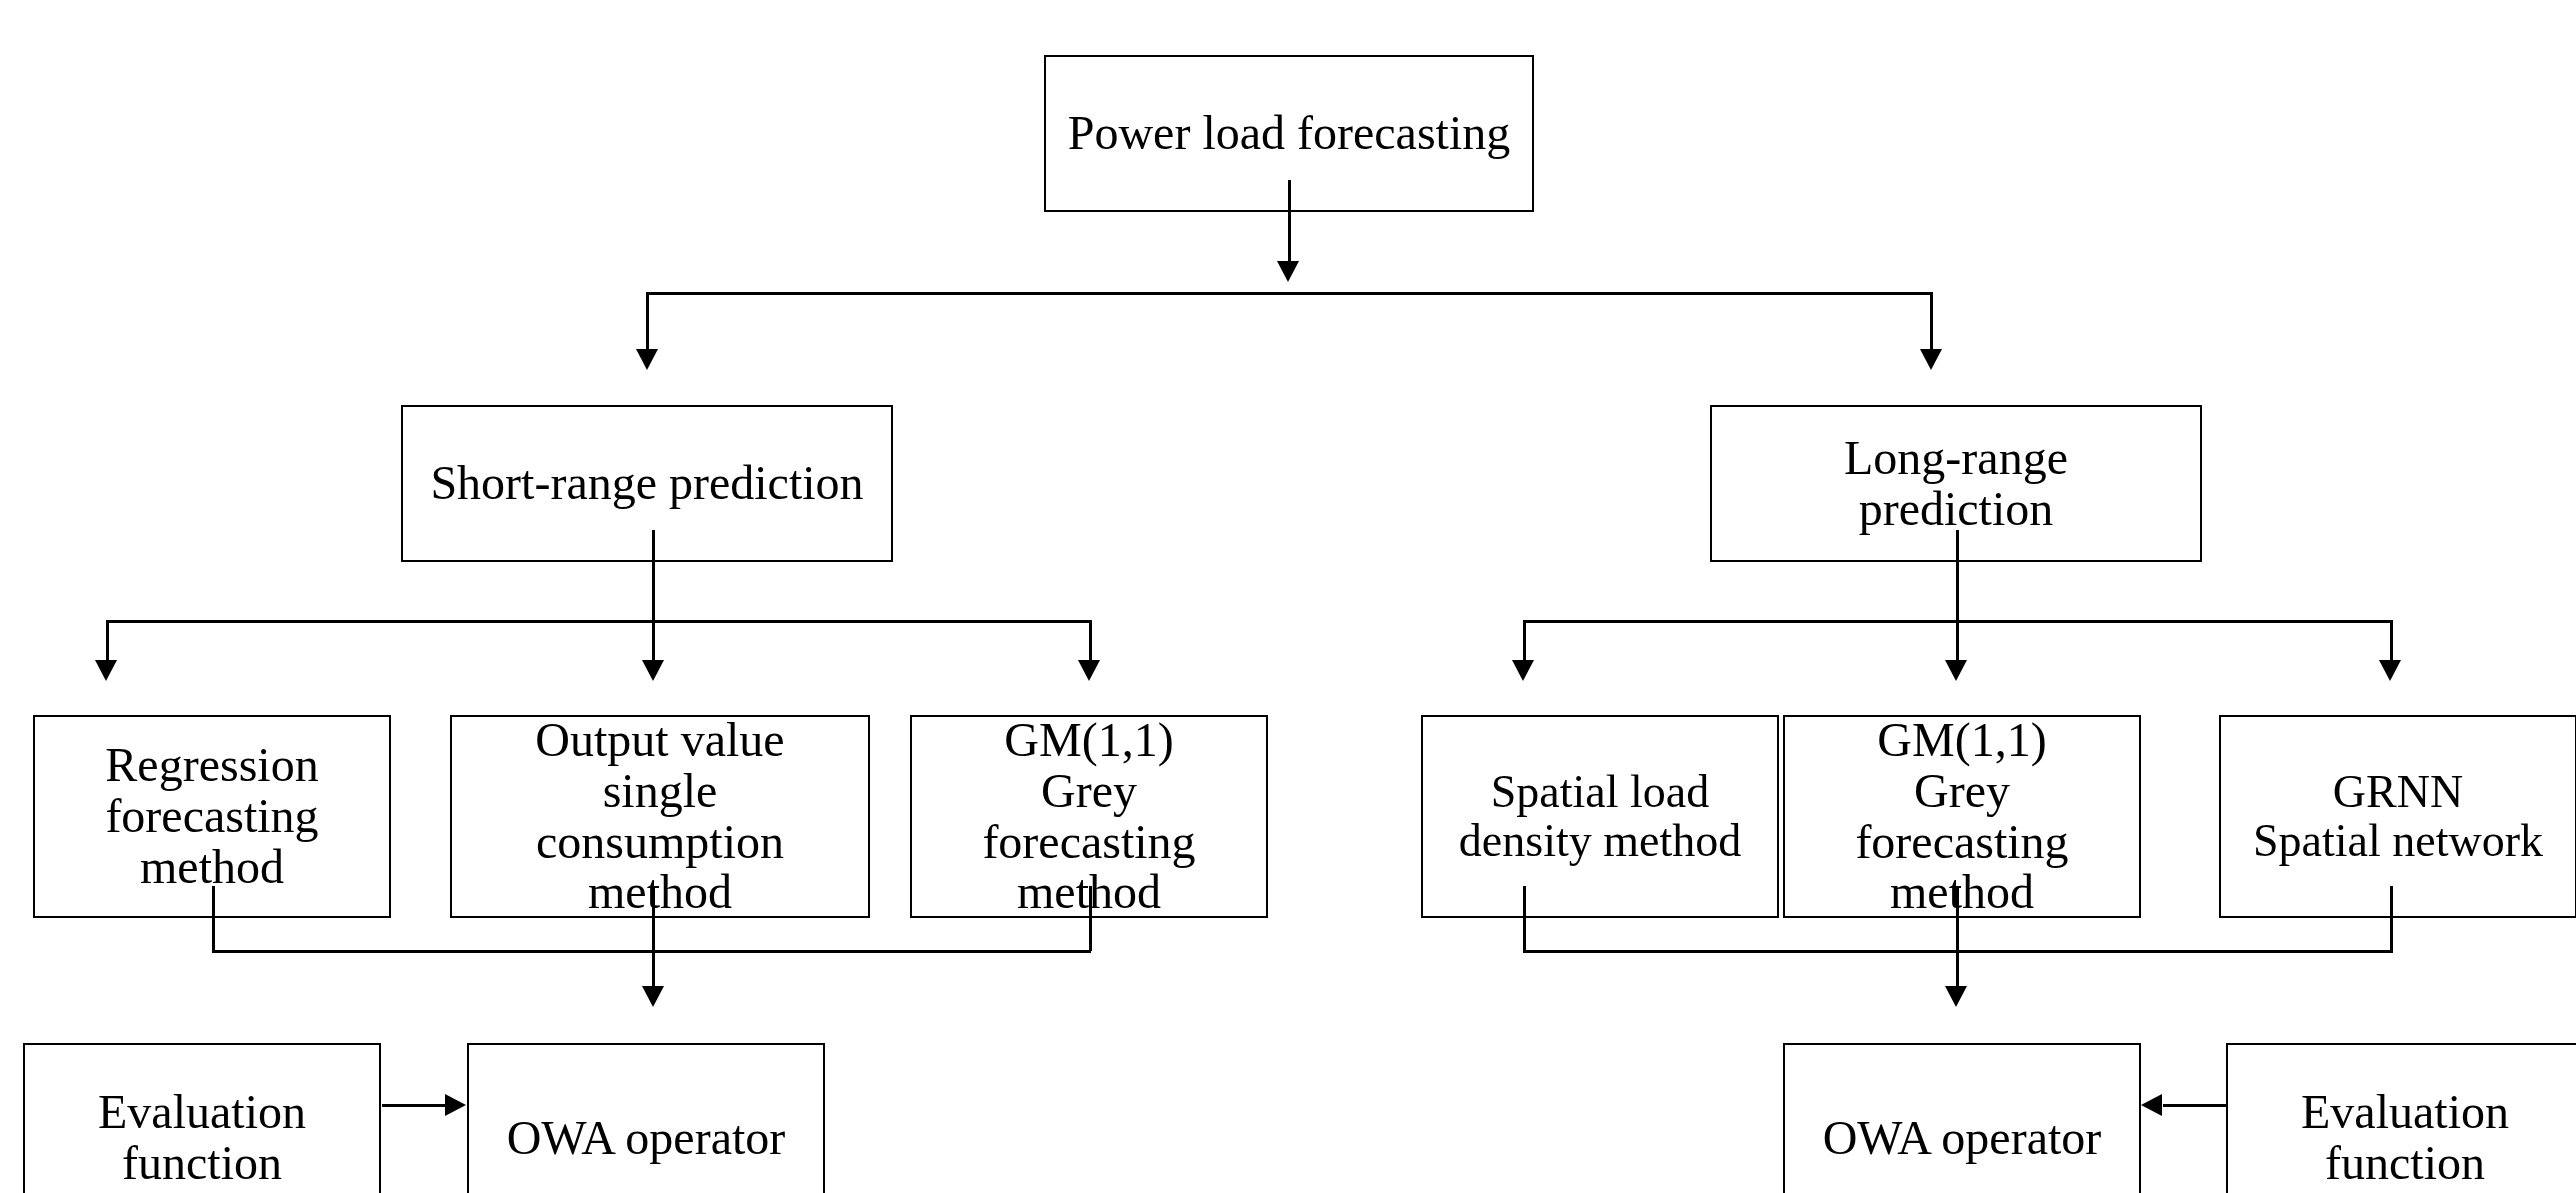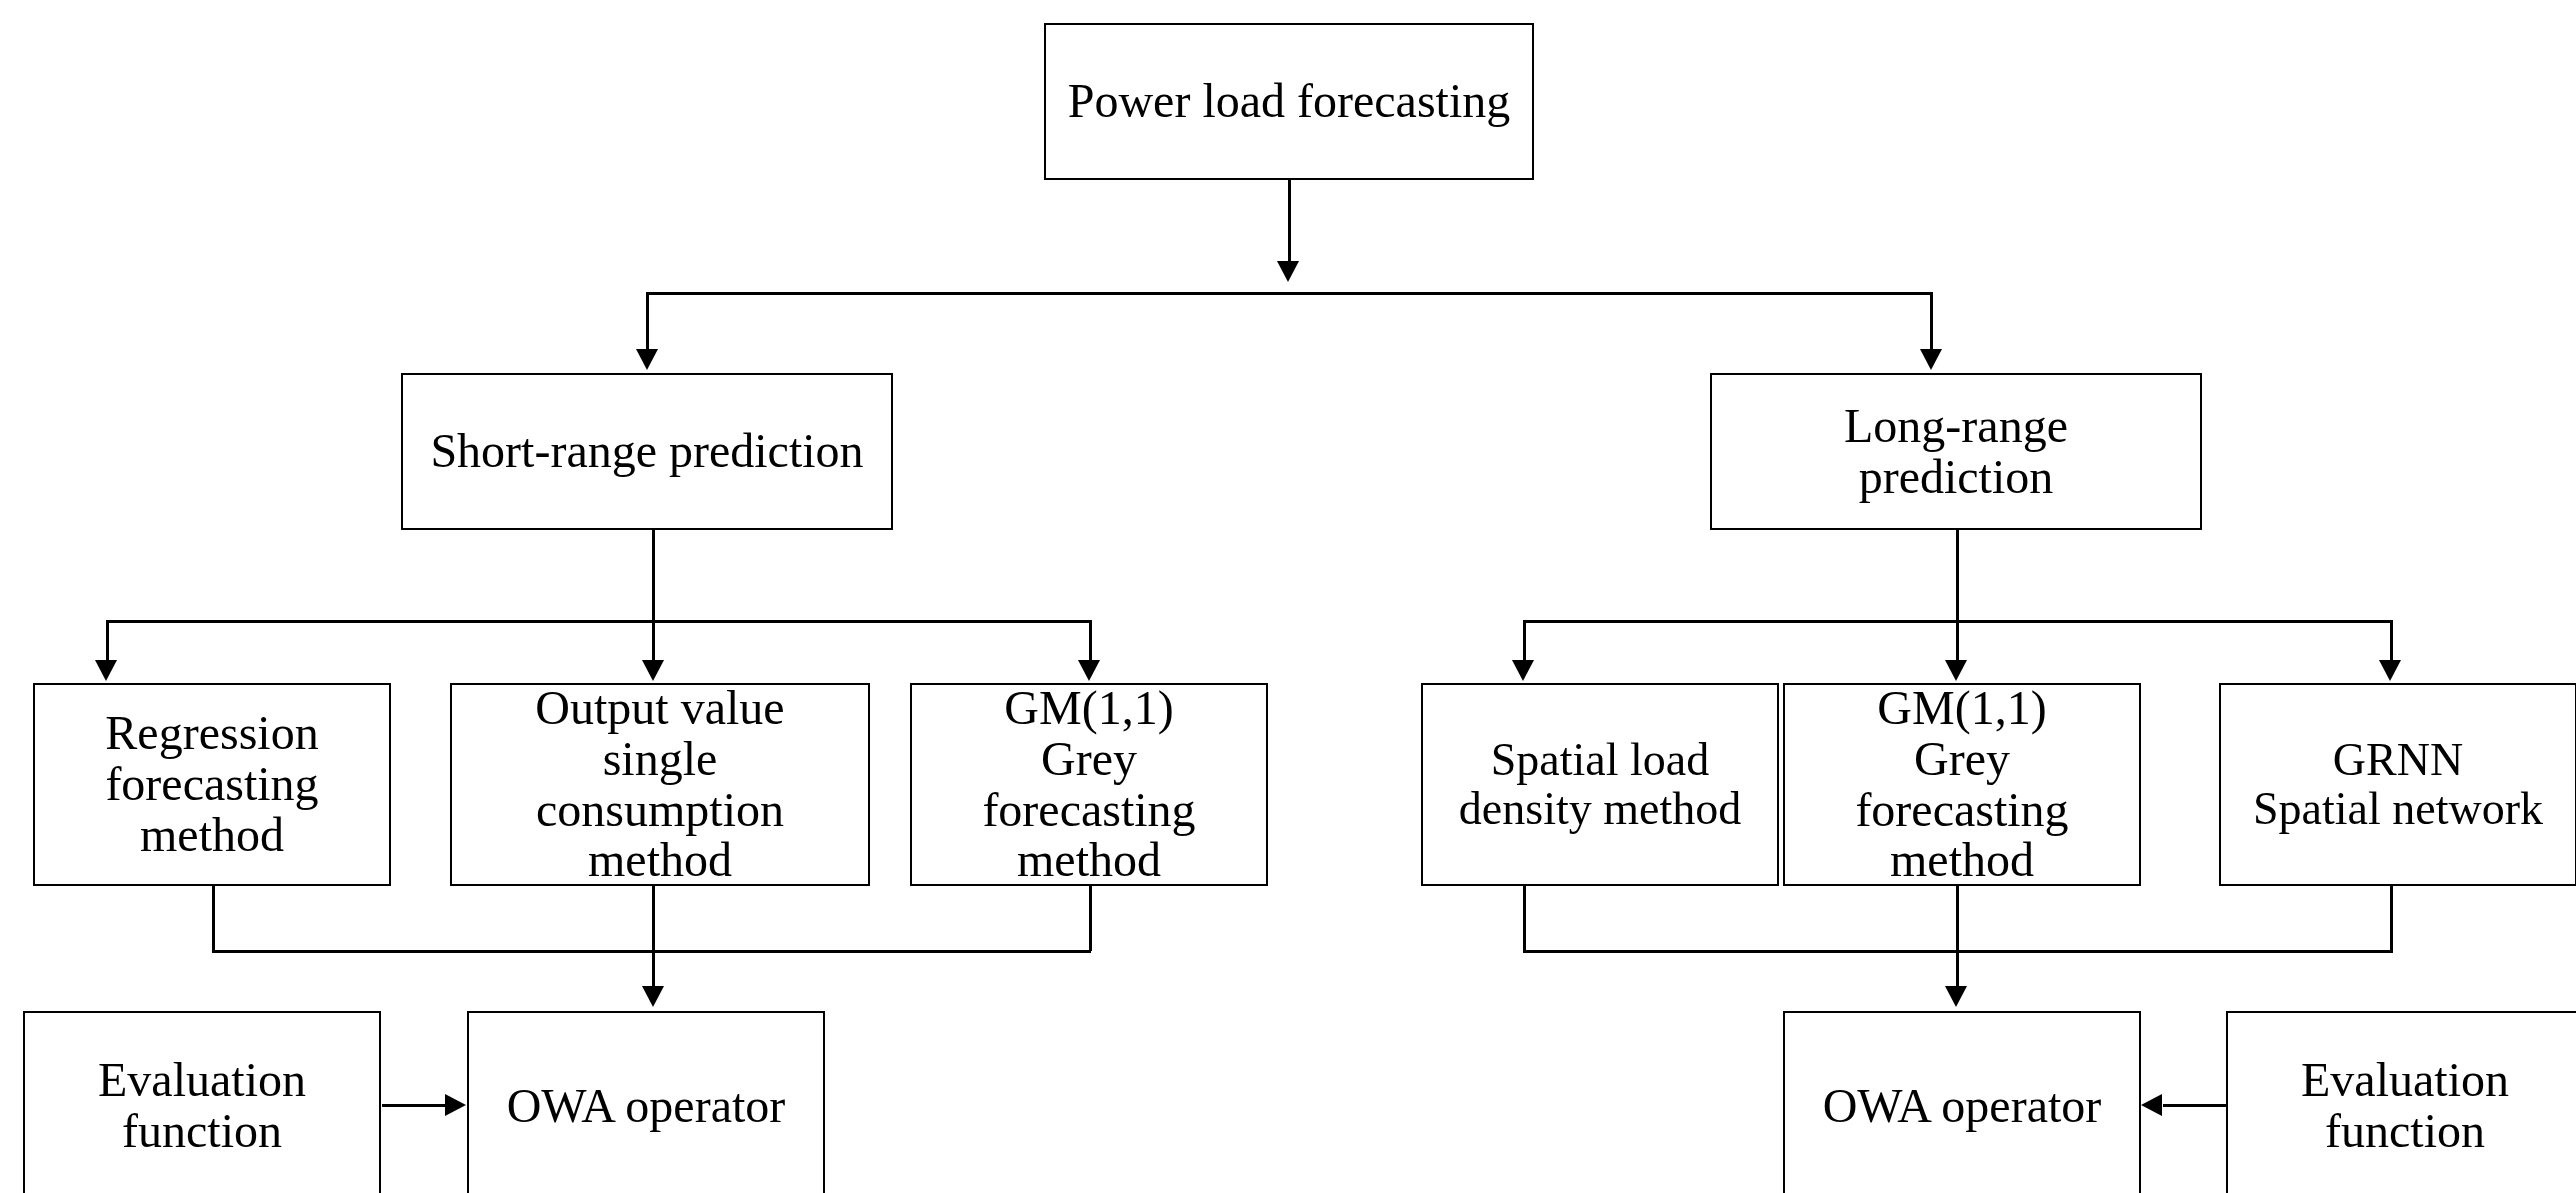--- a/index.html
+++ b/index.html
@@ -24,20 +24,21 @@
     border: 2.5px solid #000000;
     background: #ffffff;
     display: flex;
     align-items: center;
     justify-content: center;
     text-align: center;
     line-height: 1.06;
     white-space: pre-line;
     font-size: 48px;
     padding: 3.3px 6.7px;
+    margin-top: 32px;
   }
   .node.small { font-size: 46px; }
   .edge {
     position: absolute;
     background: #000000;
   }
   .edge.h { height: 2.5px; }
   .edge.v { width: 2.5px; }
   .arrow-down {
     position: absolute;

